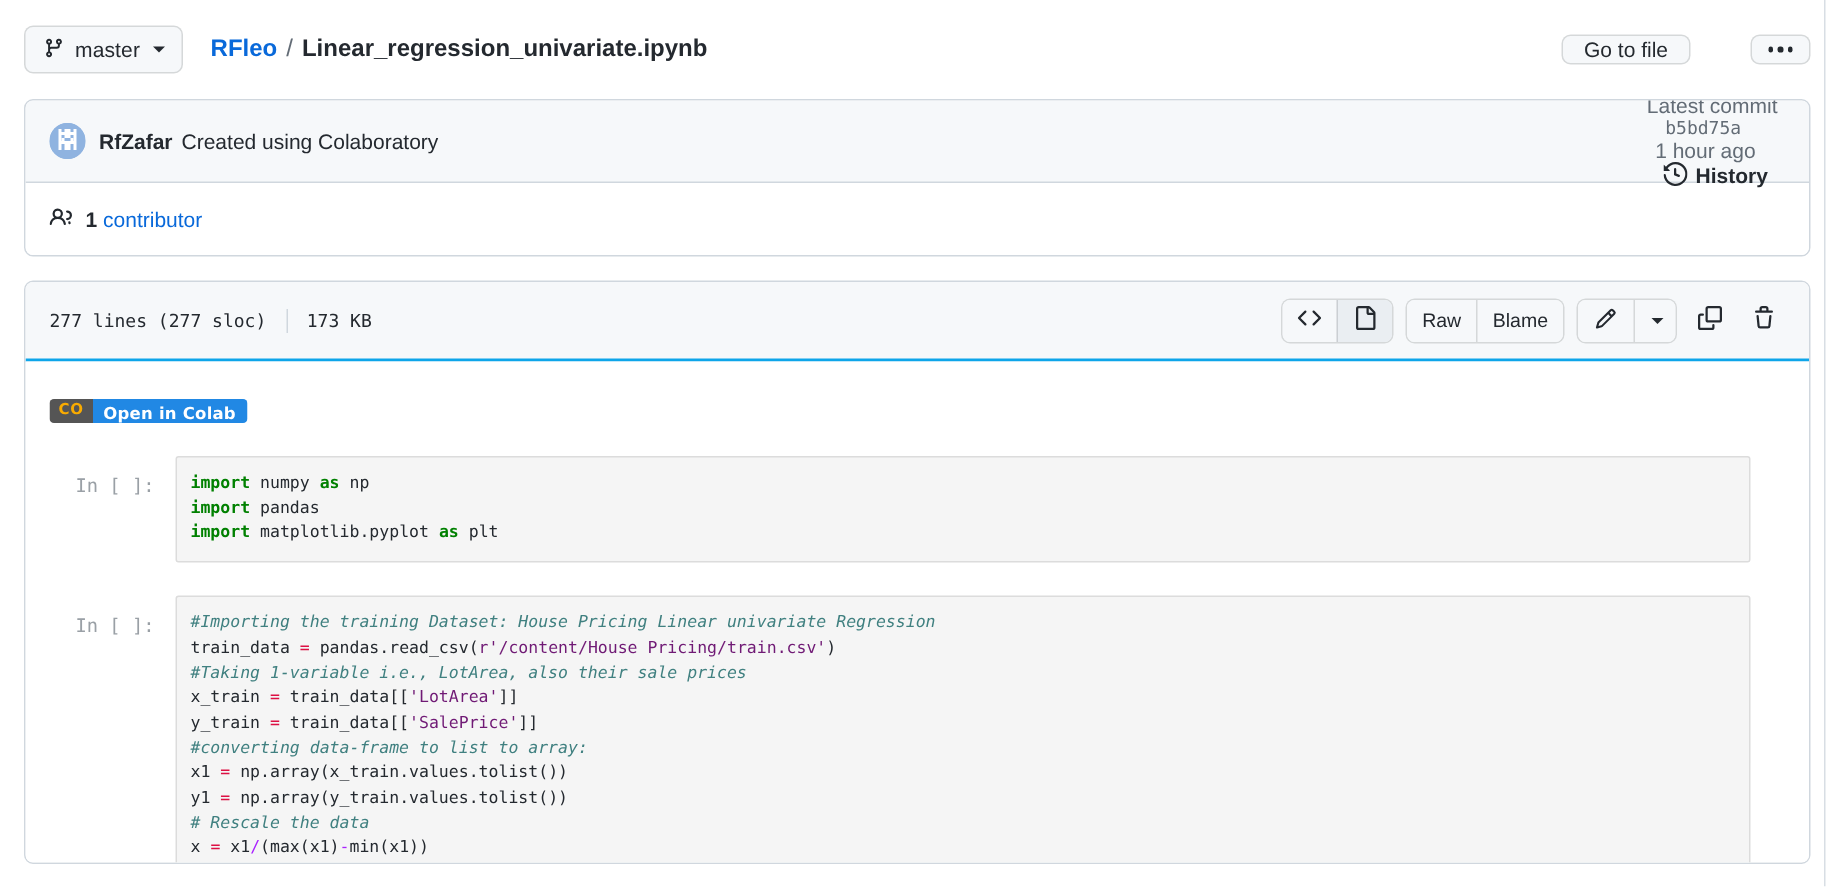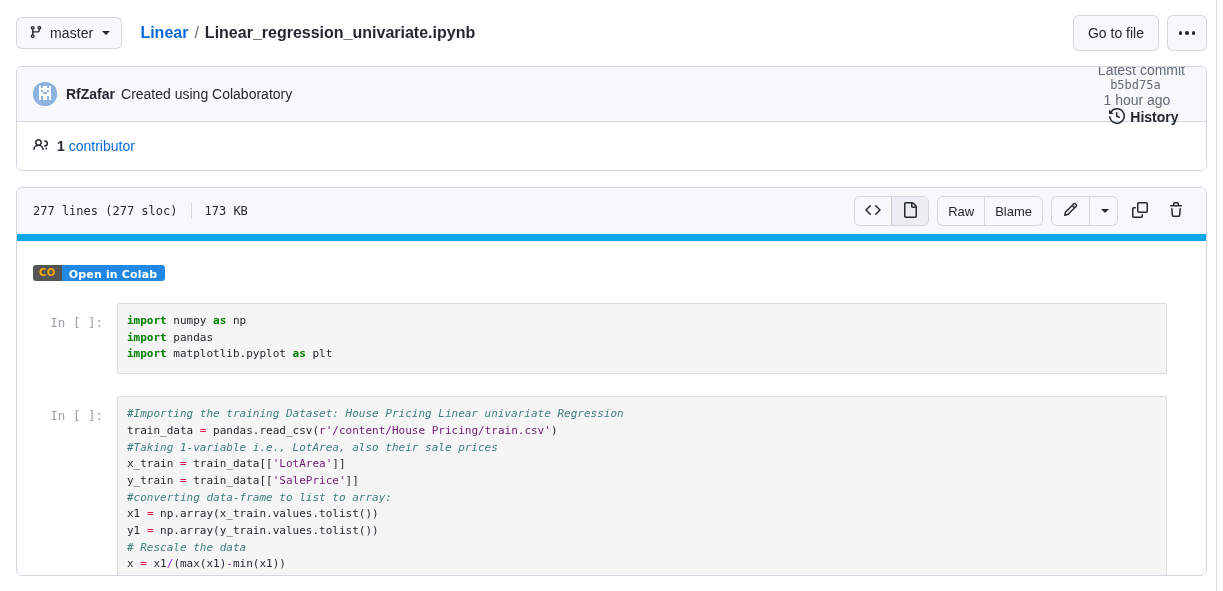--- a/index.html
+++ b/index.html
@@ -74,30 +74,31 @@
   .topbar-actions {
     margin-left: auto;
     display: flex;
     align-items: center;
     gap: 8px;
   }
   .btn {
     display: inline-flex;
     align-items: center;
     justify-content: center;
-    height: 36px;
+    height: 20px;
     padding: 0 14px;
     border: 1px solid rgba(27,31,36,0.15);
     border-radius: 6px;
     background: #f6f8fa;
     font-size: 14px;
     color: #24292f;
     box-sizing: border-box;
     cursor: pointer;
     white-space: nowrap;
+    margin-left: 32px;
   }
   .btn.icon-only { width: 40px; padding: 0; }
   .kebab { display: inline-flex; gap: 3px; align-items: center; }
   .kebab i { width: 3.5px; height: 3.5px; border-radius: 50%; background: #24292f; display: block; }
 
   
   .panel {
     margin: 0 16px;
     border: 1px solid #d0d7de;
     border-radius: 6px;
@@ -160,21 +161,21 @@
     box-sizing: border-box;
     background: #fff;
   }
   .contrib-row .txt { font-size: 14px; color: #0969da; margin-left: 8px; }
   .contrib-row .txt b { font-weight: 600; color: #24292f; }
 
   
   .file-panel { margin-top: 16px; }
   .file-head {
     background: #f6f8fa;
-    border-bottom: 7px solid #0ea5e9;
+    border-bottom: 2px solid #0ea5e9;
     height: 53px;
     display: flex;
     align-items: center;
     padding: 0 16px 0 8px;
     box-sizing: border-box;
   }
   .lines-info {
     font-family: "DejaVu Sans Mono", monospace;
     font-size: 12px;
     color: #24292f;
@@ -346,21 +347,21 @@
       <span>
         <svg width="14" height="14" viewBox="0 0 16 16" fill="#24292f" aria-hidden="true">
           <path d="M9.5 3.25a2.25 2.25 0 1 1 3 2.122V6A2.5 2.5 0 0 1 10 8.5H6a1 1 0 0 0-1 1v1.128a2.251 2.251 0 1 1-1.5 0V5.372a2.25 2.25 0 1 1 1.5 0v1.836A2.493 2.493 0 0 1 6 7h4a1 1 0 0 0 1-1v-.628A2.25 2.25 0 0 1 9.5 3.25Zm-6 0a.75.75 0 1 0 1.5 0 .75.75 0 0 0-1.5 0Zm8.25-.75a.75.75 0 1 0 0 1.5.75.75 0 0 0 0-1.5ZM4.25 12a.75.75 0 1 0 0 1.5.75.75 0 0 0 0-1.5Z"></path>
         </svg>
       </span>
       <span class="label">master</span>
       <span class="caret"></span>
     </div>
 
     <div class="breadcrumb">
-      <span class="repo">Linear</span>
+      <span class="repo">RFleo</span>
       <span class="sep">/</span>
       <span class="fname">Linear_regression_univariate.ipynb</span>
     </div>
 
     <div class="topbar-actions">
       <div class="btn">Go to file</div>
       <div class="btn icon-only">
         <span class="kebab">
             <i></i>
             <i></i>

